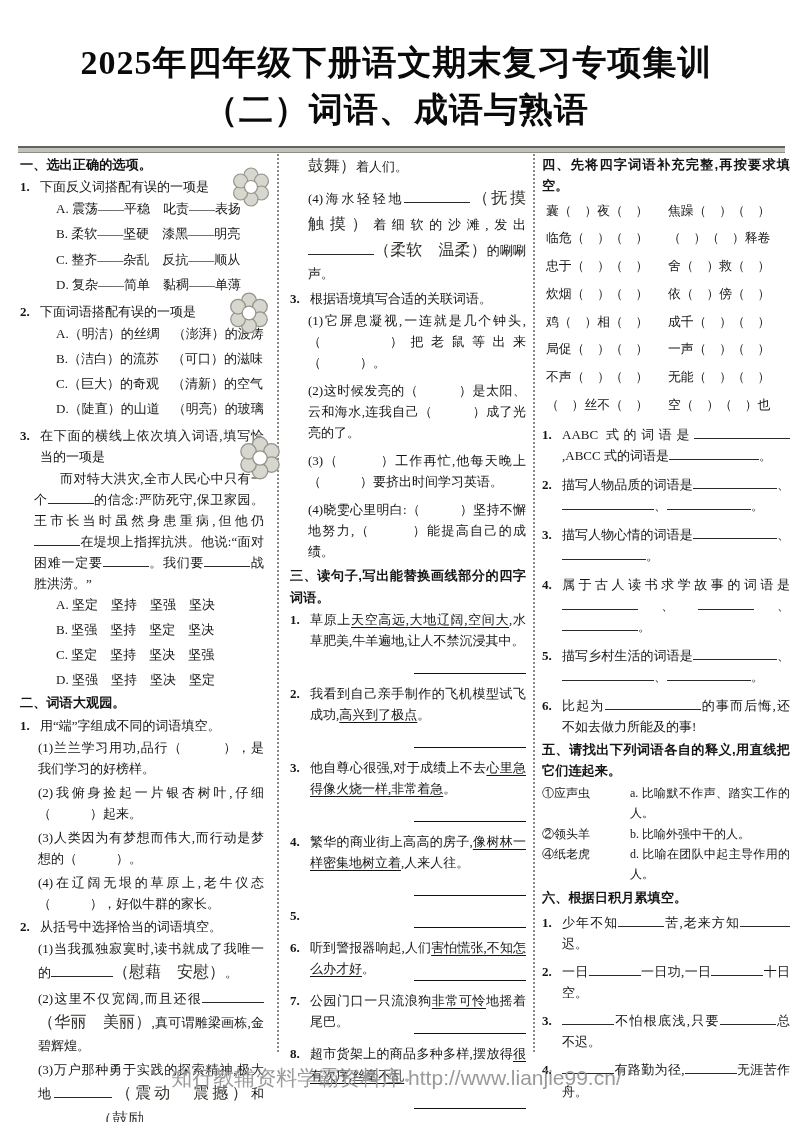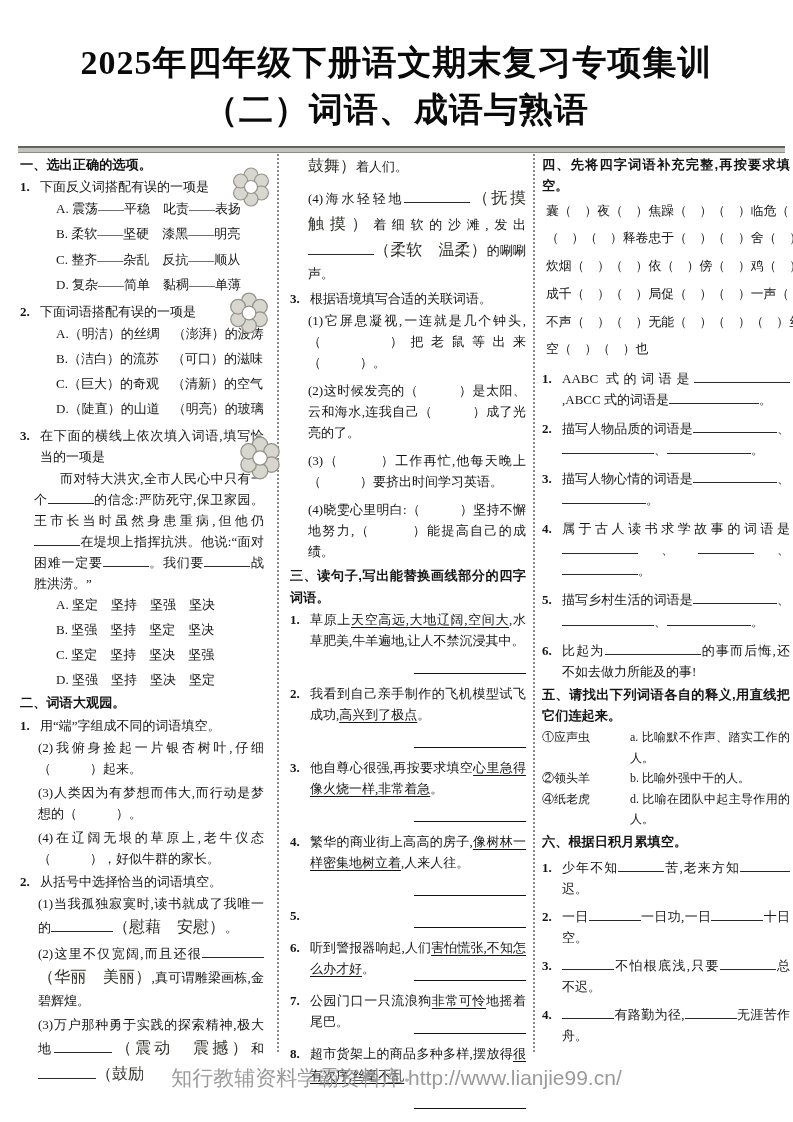--- a/index.html
+++ b/index.html
@@ -19,21 +19,21 @@
   .q{position:relative;padding-left:20px;margin:1px 0;}
   .q::after{content:"";display:block;clear:both;height:0;}
   .q .num{position:absolute;left:0;top:0;font-weight:700;}
   .opt{padding-left:36px;margin-bottom:4px;}
   .para{padding-left:14px;text-indent:2em;}
   .sub{padding-left:18px;}
   .blank{display:inline-block;border-bottom:1.2px solid #2a2a2a;height:12px;vertical-align:baseline;}
   .sm{font-size:16px;font-family:"Liberation Sans","DejaVu Sans",sans-serif;color:#30302c;}
   .u{text-decoration:underline;text-underline-offset:3px;}
   .ans{float:right;width:112px;height:13px;border-bottom:1.4px solid #111;margin-top:9px;}
-  .grid{display:grid;grid-template-columns:1fr 1fr 1fr;row-gap:7px;padding-left:4px;margin:4px 0 6px;}
+  .grid{display:grid;grid-template-columns:1fr 1fr;row-gap:7px;padding-left:4px;margin:4px 0 6px;}
   .cell{white-space:nowrap;font-size:12.8px;}
   .match{font-size:12px;line-height:1.7;}
   .match-row{display:flex;gap:26px;}
   .match .l{flex:none;width:62px;}
   .flower{position:absolute;}
   .wm{position:absolute;left:0;right:0;top:1064px;text-align:center;color:#9a9a9a;
       font-size:21px;font-family:"Liberation Sans","DejaVu Sans",sans-serif;}
 </style>
 </head>
 <body>
@@ -63,40 +63,41 @@
       <div class="opt"><span>C.（巨大）的奇观　（清新）的空气</span></div>
       <div class="opt" style="margin-bottom: 6px;"><span>D.（陡直）的山道　（明亮）的玻璃</span></div>
       <div class="q"><span class="num">3.</span><span>在下面的横线上依次填入词语,填写恰当的一项是</span></div>
       <div class="para"><span>而对特大洪灾,全市人民心中只有一个</span><span class="blank" style="width: 46px;"></span><span>的信念:严防死守,保卫家园。王市长当时虽然身患重病,但他仍</span><span class="blank" style="width: 46px;"></span><span>在堤坝上指挥抗洪。他说:“面对困难一定要</span><span class="blank" style="width: 46px;"></span><span>。我们要</span><span class="blank" style="width: 46px;"></span><span>战胜洪涝。”</span></div>
       <div class="opt"><span>A. 坚定　坚持　坚强　坚决</span></div>
       <div class="opt"><span>B. 坚强　坚持　坚定　坚决</span></div>
       <div class="opt"><span>C. 坚定　坚持　坚决　坚强</span></div>
       <div class="opt" style="margin-bottom: 2px;"><span>D. 坚强　坚持　坚决　坚定</span></div>
       <div class="h"><span>二、词语大观园。</span></div>
       <div class="q"><span class="num">1.</span><span>用“端”字组成不同的词语填空。</span></div>
+      <div class="sub" style="margin-bottom: 3px;"><span>(1)兰兰学习用功,品行（　　　），是我们学习的好榜样。</span></div>
       <div class="sub" style="margin-bottom: 3px;"><span>(2)我俯身捡起一片银杏树叶,仔细（　　　）起来。</span></div>
       <div class="sub" style="margin-bottom: 3px;"><span>(3)人类因为有梦想而伟大,而行动是梦想的（　　　）。</span></div>
       <div class="sub" style="margin-bottom: 2px;"><span>(4)在辽阔无垠的草原上,老牛仪态（　　　），好似牛群的家长。</span></div>
       <div class="q"><span class="num">2.</span><span>从括号中选择恰当的词语填空。</span></div>
       <div class="sub" style="margin-bottom: 3px;"><span>(1)当我孤独寂寞时,读书就成了我唯一的</span><span class="blank" style="width: 62px;"></span><span class="sm">（慰藉　安慰）</span><span>。</span></div>
       <div class="sub" style="margin-bottom: 3px;"><span>(2)这里不仅宽阔,而且还很</span><span class="blank" style="width: 62px;"></span><span class="sm">（华丽　美丽）</span><span>,真可谓雕梁画栋,金碧辉煌。</span></div>
       <div class="sub"><span>(3)万户那种勇于实践的探索精神,极大地</span><span class="blank" style="width: 58px;"></span><span class="sm">（震动　震撼）</span><span>和</span><span class="blank" style="width: 58px;"></span><span class="sm">（鼓励</span></div>
     </div>
   <div class="col col2">
       <div class="sub" style="margin-bottom: 6px;"><span class="sm">鼓舞）</span><span>着人们。</span></div>
       <div class="sub" style="margin-bottom: 4px;"><span>(4)海水轻轻地</span><span class="blank" style="width: 66px;"></span><span class="sm">（抚摸　触摸）</span><span>着细软的沙滩,发出</span><span class="blank" style="width: 66px;"></span><span class="sm">（柔软　温柔）</span><span>的唰唰声。</span></div>
       <div class="q"><span class="num">3.</span><span>根据语境填写合适的关联词语。</span></div>
       <div class="sub" style="margin-bottom: 7px;"><span>(1)它屏息凝视,一连就是几个钟头,（　　　）把老鼠等出来（　　　）。</span></div>
       <div class="sub" style="margin-bottom: 7px;"><span>(2)这时候发亮的（　　　）是太阳、云和海水,连我自己（　　　）成了光亮的了。</span></div>
       <div class="sub" style="margin-bottom: 7px;"><span>(3)（　　　）工作再忙,他每天晚上（　　　）要挤出时间学习英语。</span></div>
       <div class="sub" style="margin-bottom: 3px;"><span>(4)晓雯心里明白:（　　　）坚持不懈地努力,（　　　）能提高自己的成绩。</span></div>
       <div class="h"><span>三、读句子,写出能替换画线部分的四字词语。</span></div>
       <div class="q" style="margin-bottom: 9px;"><span class="num">1.</span><span>草原上</span><span class="u">天空高远,大地辽阔,空间大</span><span>,水草肥美,牛羊遍地,让人不禁沉浸其中。</span><span class="ans"></span></div>
       <div class="q" style="margin-bottom: 9px;"><span class="num">2.</span><span>我看到自己亲手制作的飞机模型试飞成功,</span><span class="u">高兴到了极点</span><span>。</span><span class="ans"></span></div>
-      <div class="q" style="margin-bottom: 9px;"><span class="num">3.</span><span>他自尊心很强,再按要求填空</span><span class="u">心里急得像火烧一样,非常着急</span><span>。</span><span class="ans"></span></div>
+      <div class="q" style="margin-bottom: 9px;"><span class="num">3.</span><span>他自尊心很强,对于成绩上不去</span><span class="u">心里急得像火烧一样,非常着急</span><span>。</span><span class="ans"></span></div>
       <div class="q" style="margin-bottom: 9px;"><span class="num">4.</span><span>繁华的商业街上高高的房子,</span><span class="u">像树林一样密集地树立着</span><span>,人来人往。</span><span class="ans"></span></div>
       <div class="q" style="margin-bottom: 9px;"><span class="num">5.</span><span class="ans"></span></div>
       <div class="q" style="margin-bottom: 9px;"><span class="num">6.</span><span>听到警报器响起,人们</span><span class="u">害怕慌张,不知怎么办才好</span><span>。</span><span class="ans"></span></div>
       <div class="q" style="margin-bottom: 9px;"><span class="num">7.</span><span>公园门口一只流浪狗</span><span class="u">非常可怜</span><span>地摇着尾巴。</span><span class="ans"></span></div>
       <div class="q" style="margin-bottom: 9px;"><span class="num">8.</span><span>超市货架上的商品多种多样,摆放得</span><span class="u">很有次序,丝毫不乱</span><span>。</span><span class="ans"></span></div>
       <div class="q" style="margin-bottom: 9px;"><span class="num">9.</span><span>新老师刚走进教室,同学们便</span><span class="u">没有事先商量而彼此见解或行动一致</span></div>
     </div>
   <div class="col col3">
       <div class="h" style="margin-bottom: 4px;"><span>四、先将四字词语补充完整,再按要求填空。</span></div>
       <div class="grid" style="margin-bottom: 8px;">

